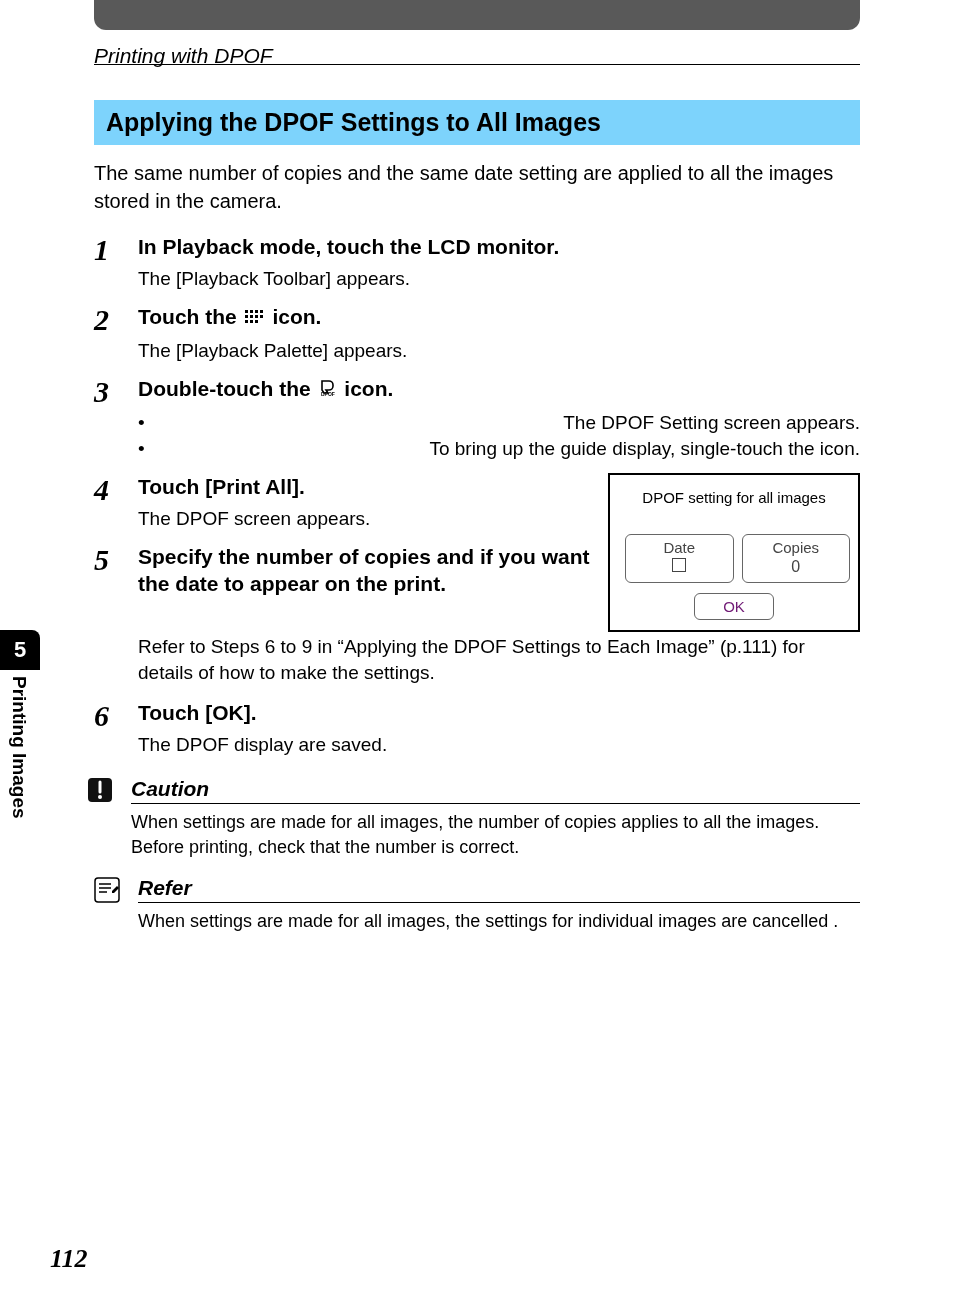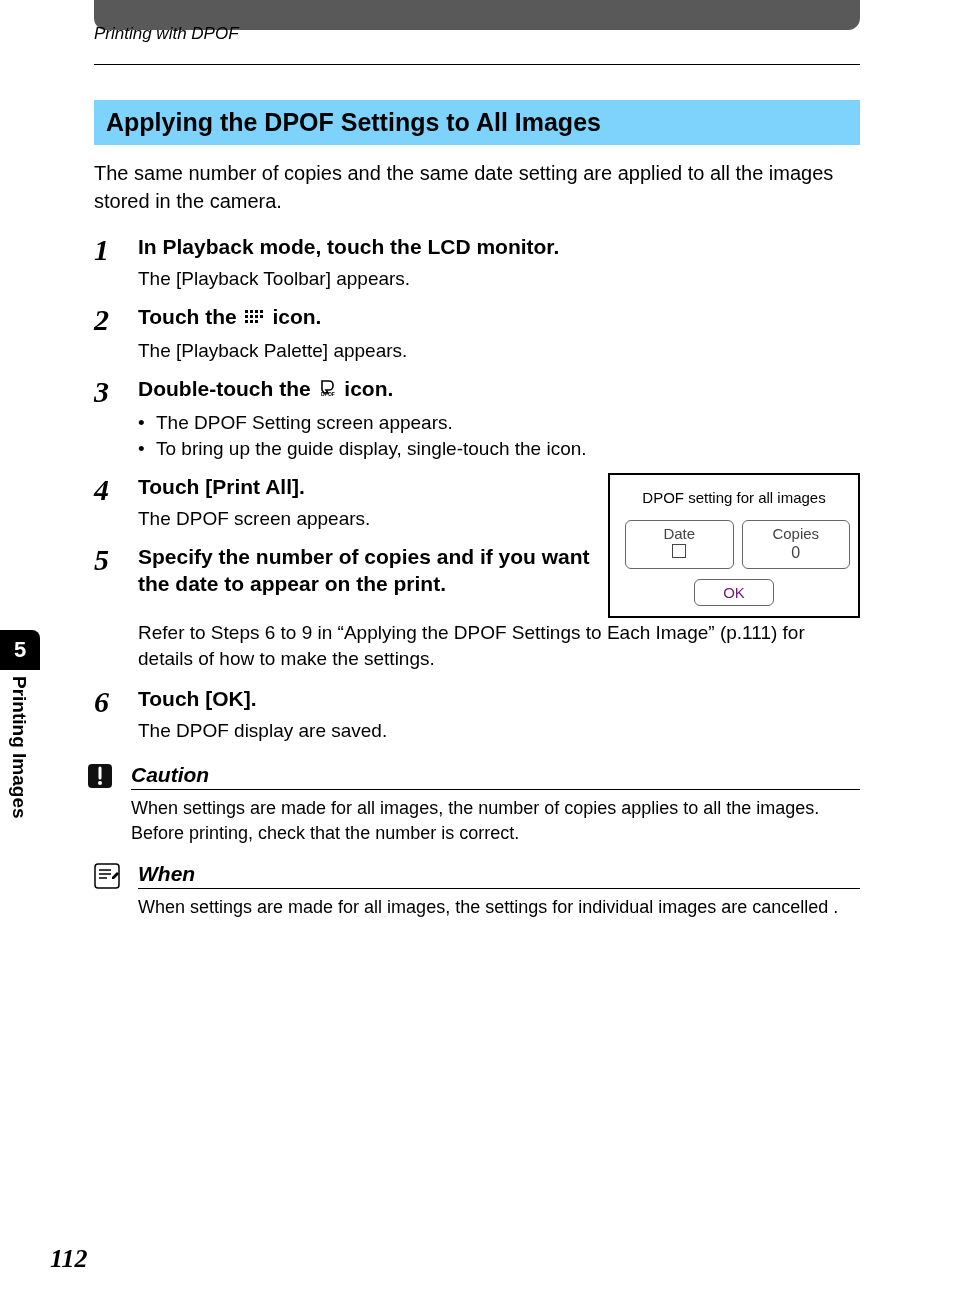--- a/index.html
+++ b/index.html
@@ -16,24 +16,24 @@
     top: 0;
     left: 94px;
     right: 94px;
     height: 30px;
     background: #595959;
     border-bottom-left-radius: 12px;
     border-bottom-right-radius: 12px;
   }
   .header-text {
     position: absolute;
-    top: 24px;
+    top: 44px;
     left: 94px;
     font-style: italic;
-    font-size: 17px;
+    font-size: 21px;
   }
   .header-rule {
     position: absolute;
     top: 64px;
     left: 94px;
     right: 94px;
     border-top: 1px solid #000;
   }
   .content {
     position: absolute;
@@ -78,20 +78,21 @@
     margin-top: 6px;
     line-height: 1.4;
   }
   .step-wrap { margin-bottom: 10px; }
   .bullet-list { margin-top: 6px; }
   .bullet-item {
     font-size: 19px;
     line-height: 1.4;
     padding-left: 18px;
     position: relative;
+    text-align: right;
   }
   .bullet-item::before {
     content: "•";
     position: absolute;
     left: 0;
     top: 0;
   }
   .grid-icon {
     display: inline-block;
     vertical-align: middle;
@@ -107,21 +108,21 @@
   .screen-box {
     border: 2px solid #000;
     width: 252px;
     flex-shrink: 0;
     padding: 14px 8px 10px 8px;
     font-family: Arial, sans-serif;
     text-align: center;
   }
   .screen-title {
     font-size: 15px;
-    margin-bottom: 14px;
+    margin-bottom: 28px;
     text-align: center;
   }
   .screen-controls {
     display: flex;
     gap: 8px;
     margin-bottom: 10px;
     padding-left: 7px;
   }
   .screen-btn {
     flex: 1;
@@ -332,20 +333,20 @@
 
   <div class="callout" style="margin-top:16px;">
     <div class="callout-head">
       <span class="callout-icon">
         <svg width="26" height="26" viewBox="0 0 26 26">
             <rect x="1" y="1" width="24" height="24" rx="3" fill="none" stroke="#000" stroke-width="1.5"></rect>
             <path d="M5 7 h12 M5 11 h12 M5 15 h8" stroke="#000" stroke-width="1.5"></path>
             <path d="M18 14 l5 -5 l2 2 l-5 5 l-2 0 z" fill="#000"></path>
           </svg>
       </span>
-      <div class="callout-title">When</div>
+      <div class="callout-title">Refer</div>
     </div>
     <div class="callout-body">When settings are made for all images, the settings for individual images are cancelled .</div>
   </div>
 
 </div>
 
 <div class="page-number">112</div>
 
 </body></html>

